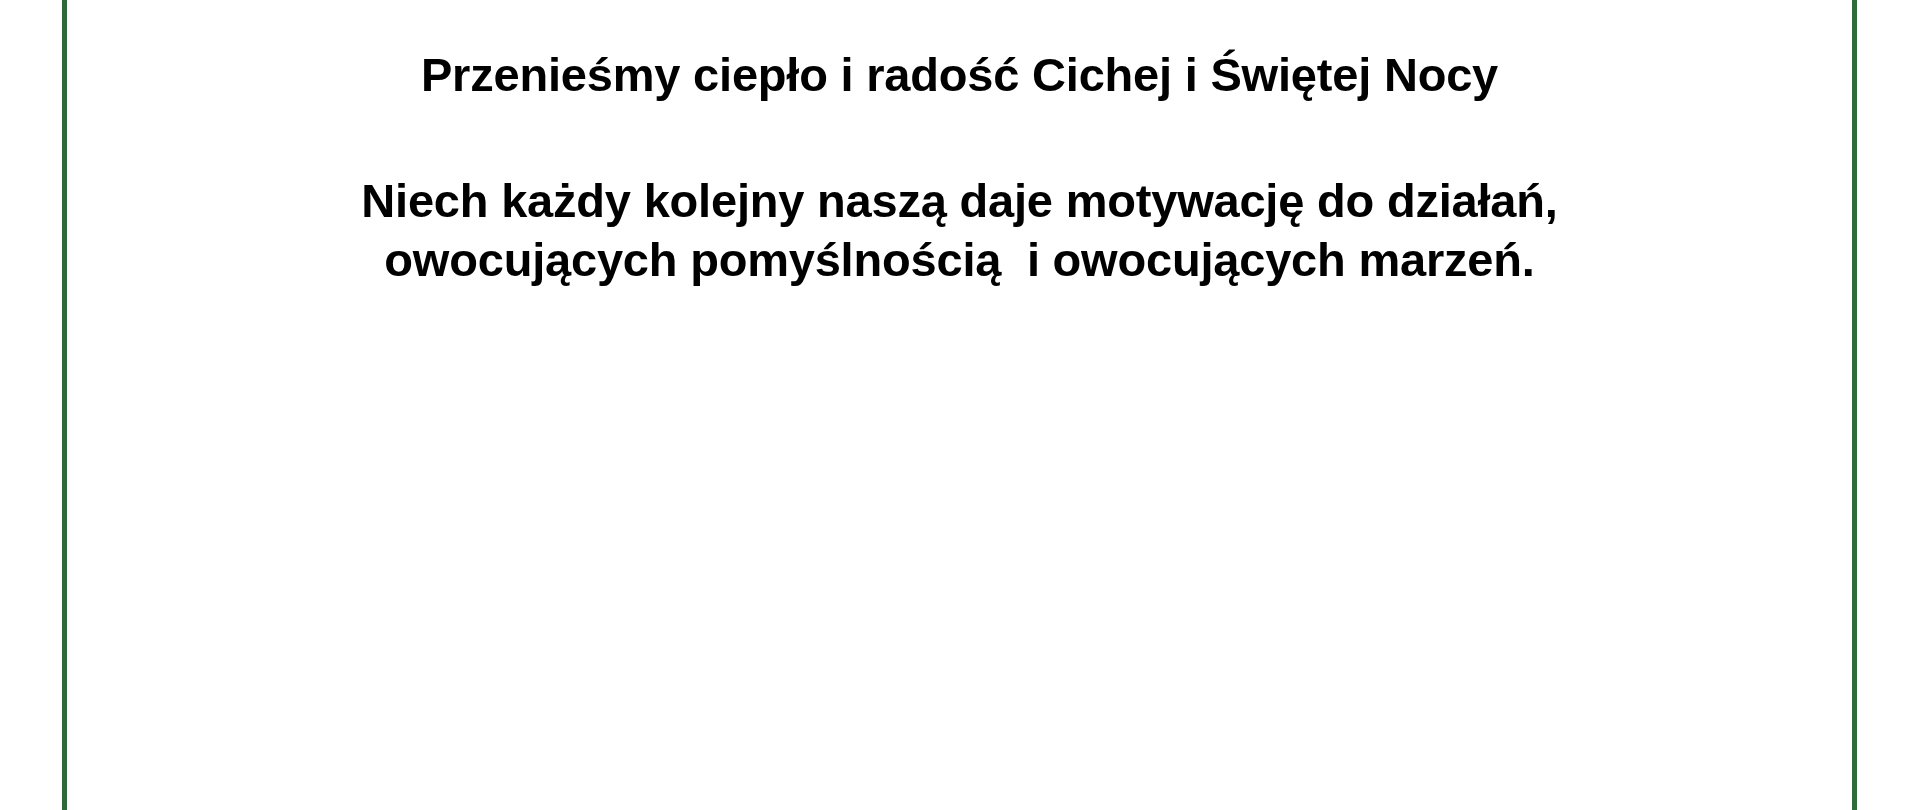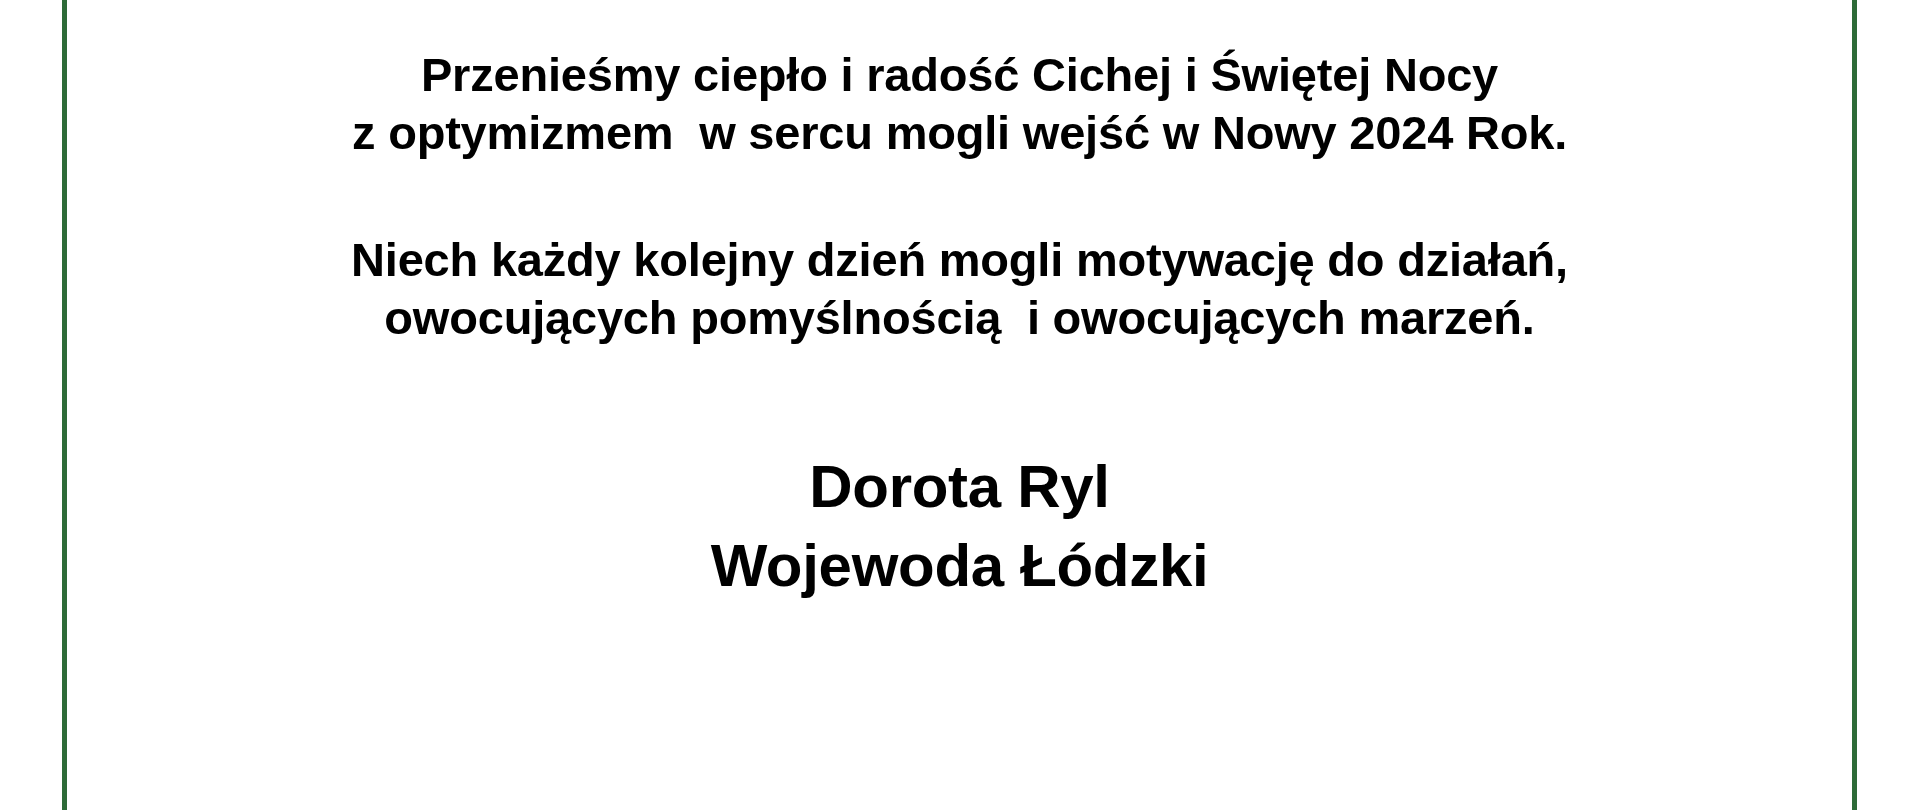--- a/index.html
+++ b/index.html
@@ -77,31 +77,26 @@
 
 <div class="card">
 
   <div class="rule rule-left"></div>
   <div class="rule rule-right"></div>
 
   <div class="content">
 
     <div class="wish-block">
       <span class="line">Przenieśmy ciepło i radość Cichej i Świętej Nocy</span>
-      <span class="line">z optymizmem  w sercu mogli wejść w Nowy 2024 Rok.</span>
     </div>
 
     <div class="gap"></div>
 
     <div class="wish-block" style="margin-top:0;">
-      <span class="line">Niech każdy kolejny dzień mogli motywację do działań,</span>
+      <span class="line">Niech każdy kolejny naszą daje motywację do działań,</span>
       <span class="line">owocujących pomyślnością  i owocujących marzeń.</span>
     </div>
 
     <div class="gap" style="height:100px;"></div>
 
-    <div class="signature">
-      <span class="line">Dorota Ryl</span>
-      <span class="line">Wojewoda Łódzki</span>
-    </div>
 
   </div>
 </div>
 
 </body></html>

